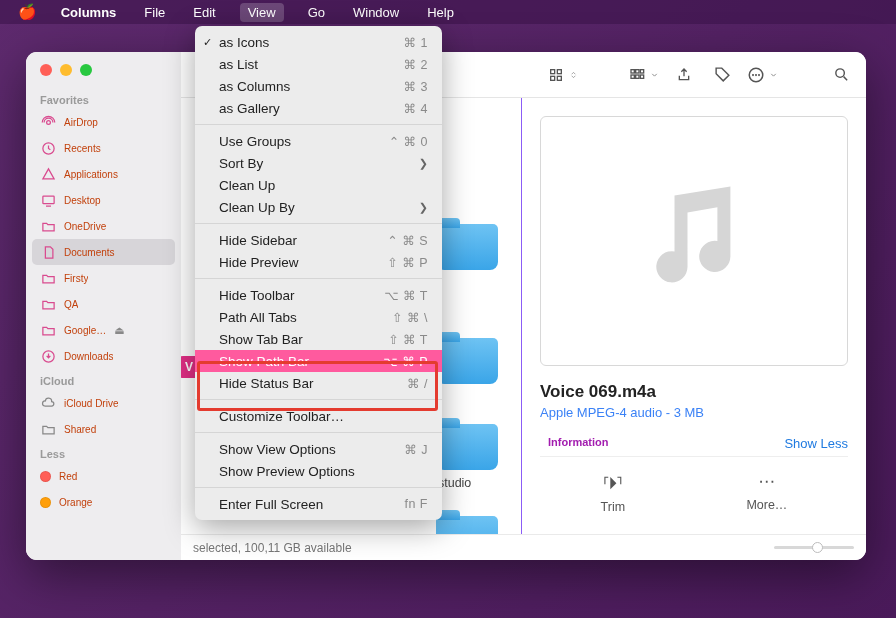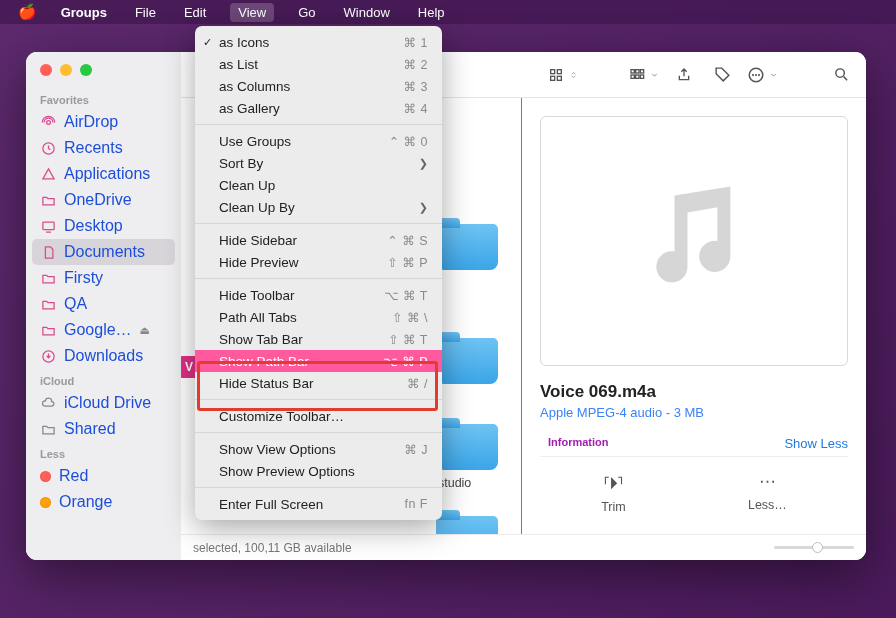--- a/index.html
+++ b/index.html
@@ -118,21 +118,21 @@
   cursor: default;
 }
 .sb-item.sel {
   background: #d7d5d9;
   border-radius: 5px;
   margin: 0 6px;
   padding-left: 8px;
 }
 .sb-item .ic { width: 16px; height: 16px; display: flex; align-items: center; justify-content: center; color: #d94b8f; }
 .sb-item .ic.gray { color: #888; }
-.sb-item .txt { color: #1d4ed8; font-size: 16px; white-space: nowrap; overflow: hidden; text-overflow: ellipsis; }
+.sb-item .txt { color: #c2410c; font-size: 10px; white-space: nowrap; overflow: hidden; text-overflow: ellipsis; }
 .sb-item .eject { color: #888; font-size: 11px; }
 .tag-dot { width: 11px; height: 11px; border-radius: 50%; border: 1px solid rgba(0,0,0,0.08); }
 .red-dot { background: #ff5f57; }
 .org-dot { background: #ff9f0a; }
 
 
 .main {
   flex: 1;
   display: flex;
   flex-direction: column;
@@ -279,21 +279,21 @@
   height: 10px;
   border-radius: 4px 4px 0 0;
   background: inherit;
 }
 </style>
 </head>
 <body>
 
 <div class="menubar">
   <span class="apple">🍎</span>
-  <span class="item bold">Groups</span>
+  <span class="item bold">Columns</span>
   <span class="item">File</span>
   <span class="item">Edit</span>
   <span class="item active">View</span>
   <span class="item">Go</span>
   <span class="item">Window</span>
   <span class="item">Help</span>
 </div>
 
 <div class="finder">
 
@@ -328,33 +328,33 @@
       <span class="ic">
         <svg width="15" height="15" viewBox="0 0 24 24" fill="none" stroke="currentColor" stroke-width="2">
             <path d="M12 3l9 16H3z"></path>
           </svg>
       </span>
       <span class="txt">Applications</span>
     </div>
     <div class="sb-item">
       <span class="ic">
         <svg width="15" height="15" viewBox="0 0 24 24" fill="none" stroke="currentColor" stroke-width="2">
-            <path d="M3 7h6l2 2h10v10H3z"></path>
-          </svg>
-      </span>
-      <span class="txt">OneDrive</span>
-    </div>
-    <div class="sb-item">
-      <span class="ic">
-        <svg width="15" height="15" viewBox="0 0 24 24" fill="none" stroke="currentColor" stroke-width="2">
             <rect x="3" y="5" width="18" height="12" rx="1"></rect>
             <path d="M8 21h8"></path>
           </svg>
       </span>
       <span class="txt">Desktop</span>
+    </div>
+    <div class="sb-item">
+      <span class="ic">
+        <svg width="15" height="15" viewBox="0 0 24 24" fill="none" stroke="currentColor" stroke-width="2">
+            <path d="M3 7h6l2 2h10v10H3z"></path>
+          </svg>
+      </span>
+      <span class="txt">OneDrive</span>
     </div>
     <div class="sb-item sel">
       <span class="ic">
         <svg width="15" height="15" viewBox="0 0 24 24" fill="none" stroke="currentColor" stroke-width="2">
             <path d="M7 3h8l4 4v14H7z"></path>
           </svg>
       </span>
       <span class="txt">Documents</span>
     </div>
     <div class="sb-item">
@@ -519,21 +519,21 @@
           <span class="lbl">Information</span>
           <span class="link">Show Less</span>
         </div>
         <div class="actions">
           <div class="act">
             <span class="glyph">⸢⏵⸣</span>
             <span>Trim</span>
           </div>
           <div class="act">
             <span class="glyph">⋯</span>
-            <span>Less…</span>
+            <span>More…</span>
           </div>
         </div>
       </div>
     </div>
 
     <div class="status">
       <span class="st-text">selected, 100,11 GB available</span>
       <div class="slider">
         <div class="knob"></div>
       </div>

